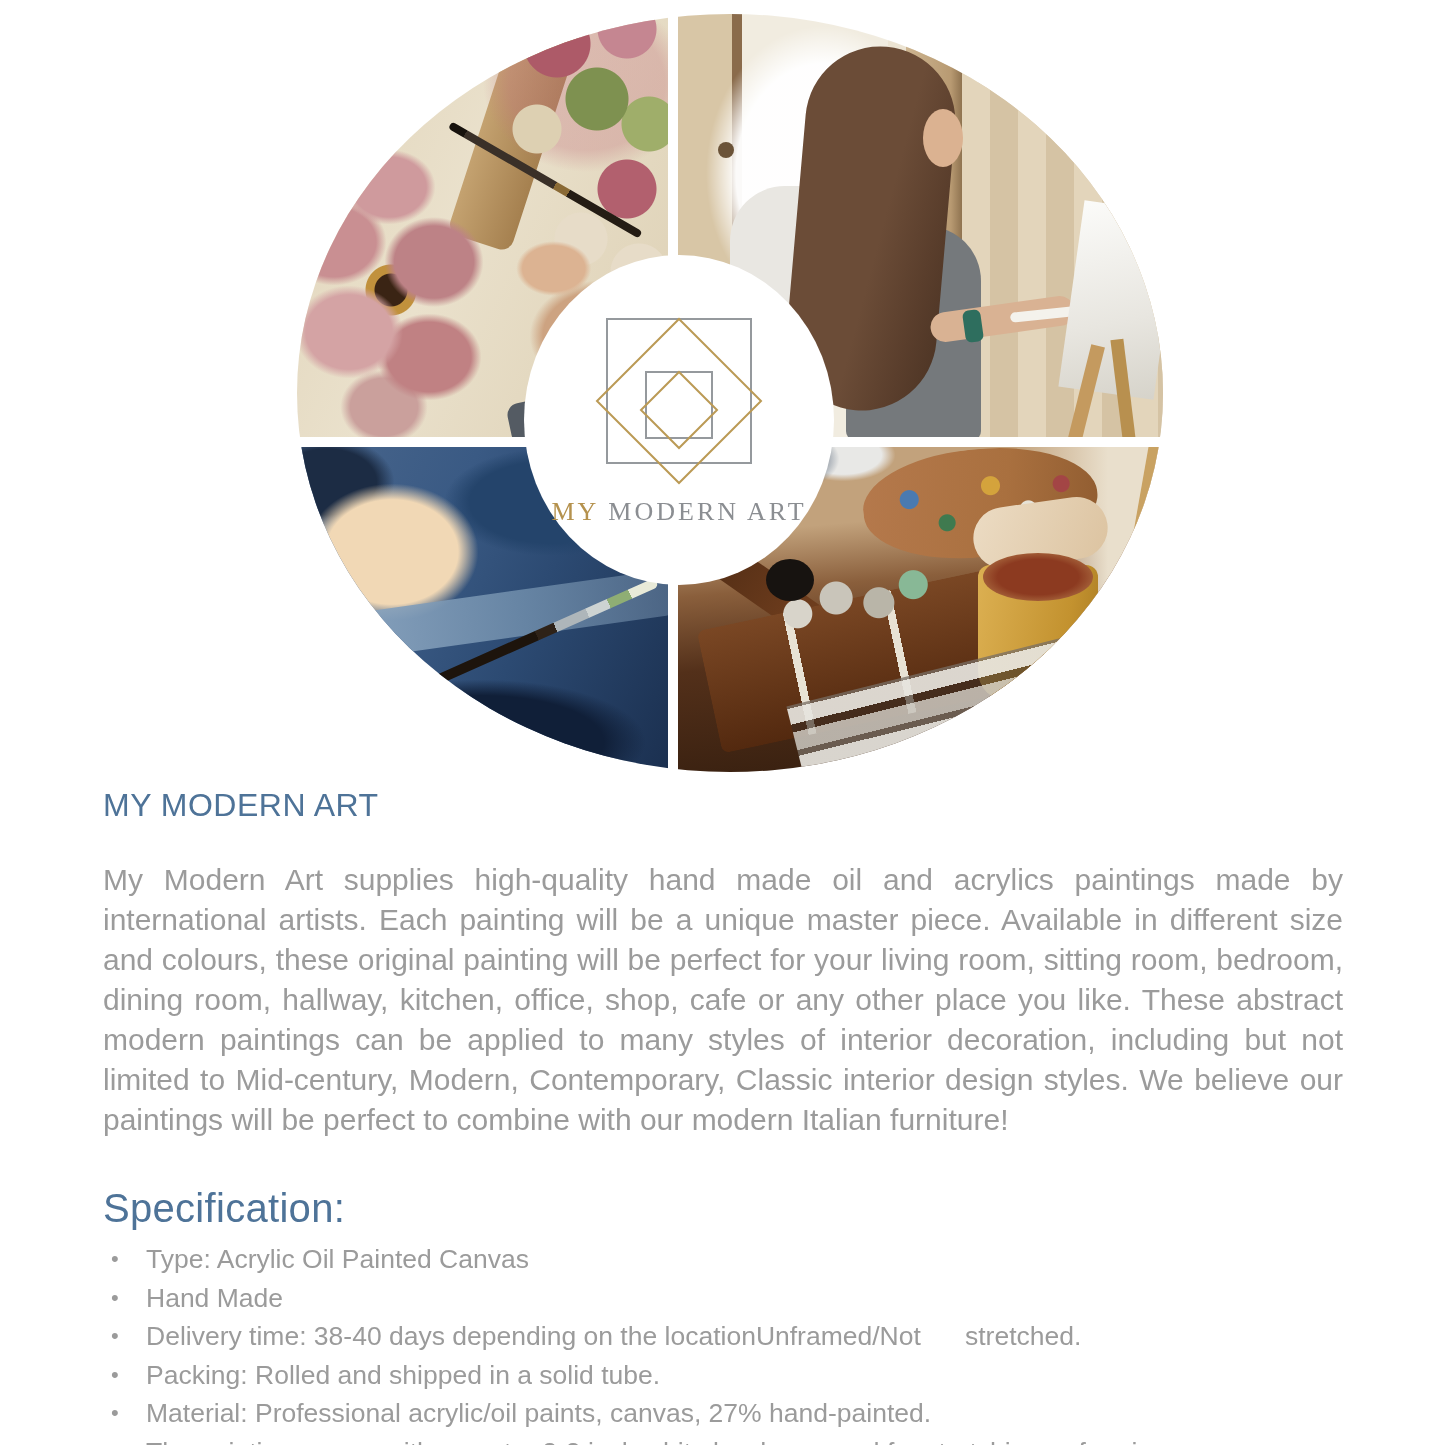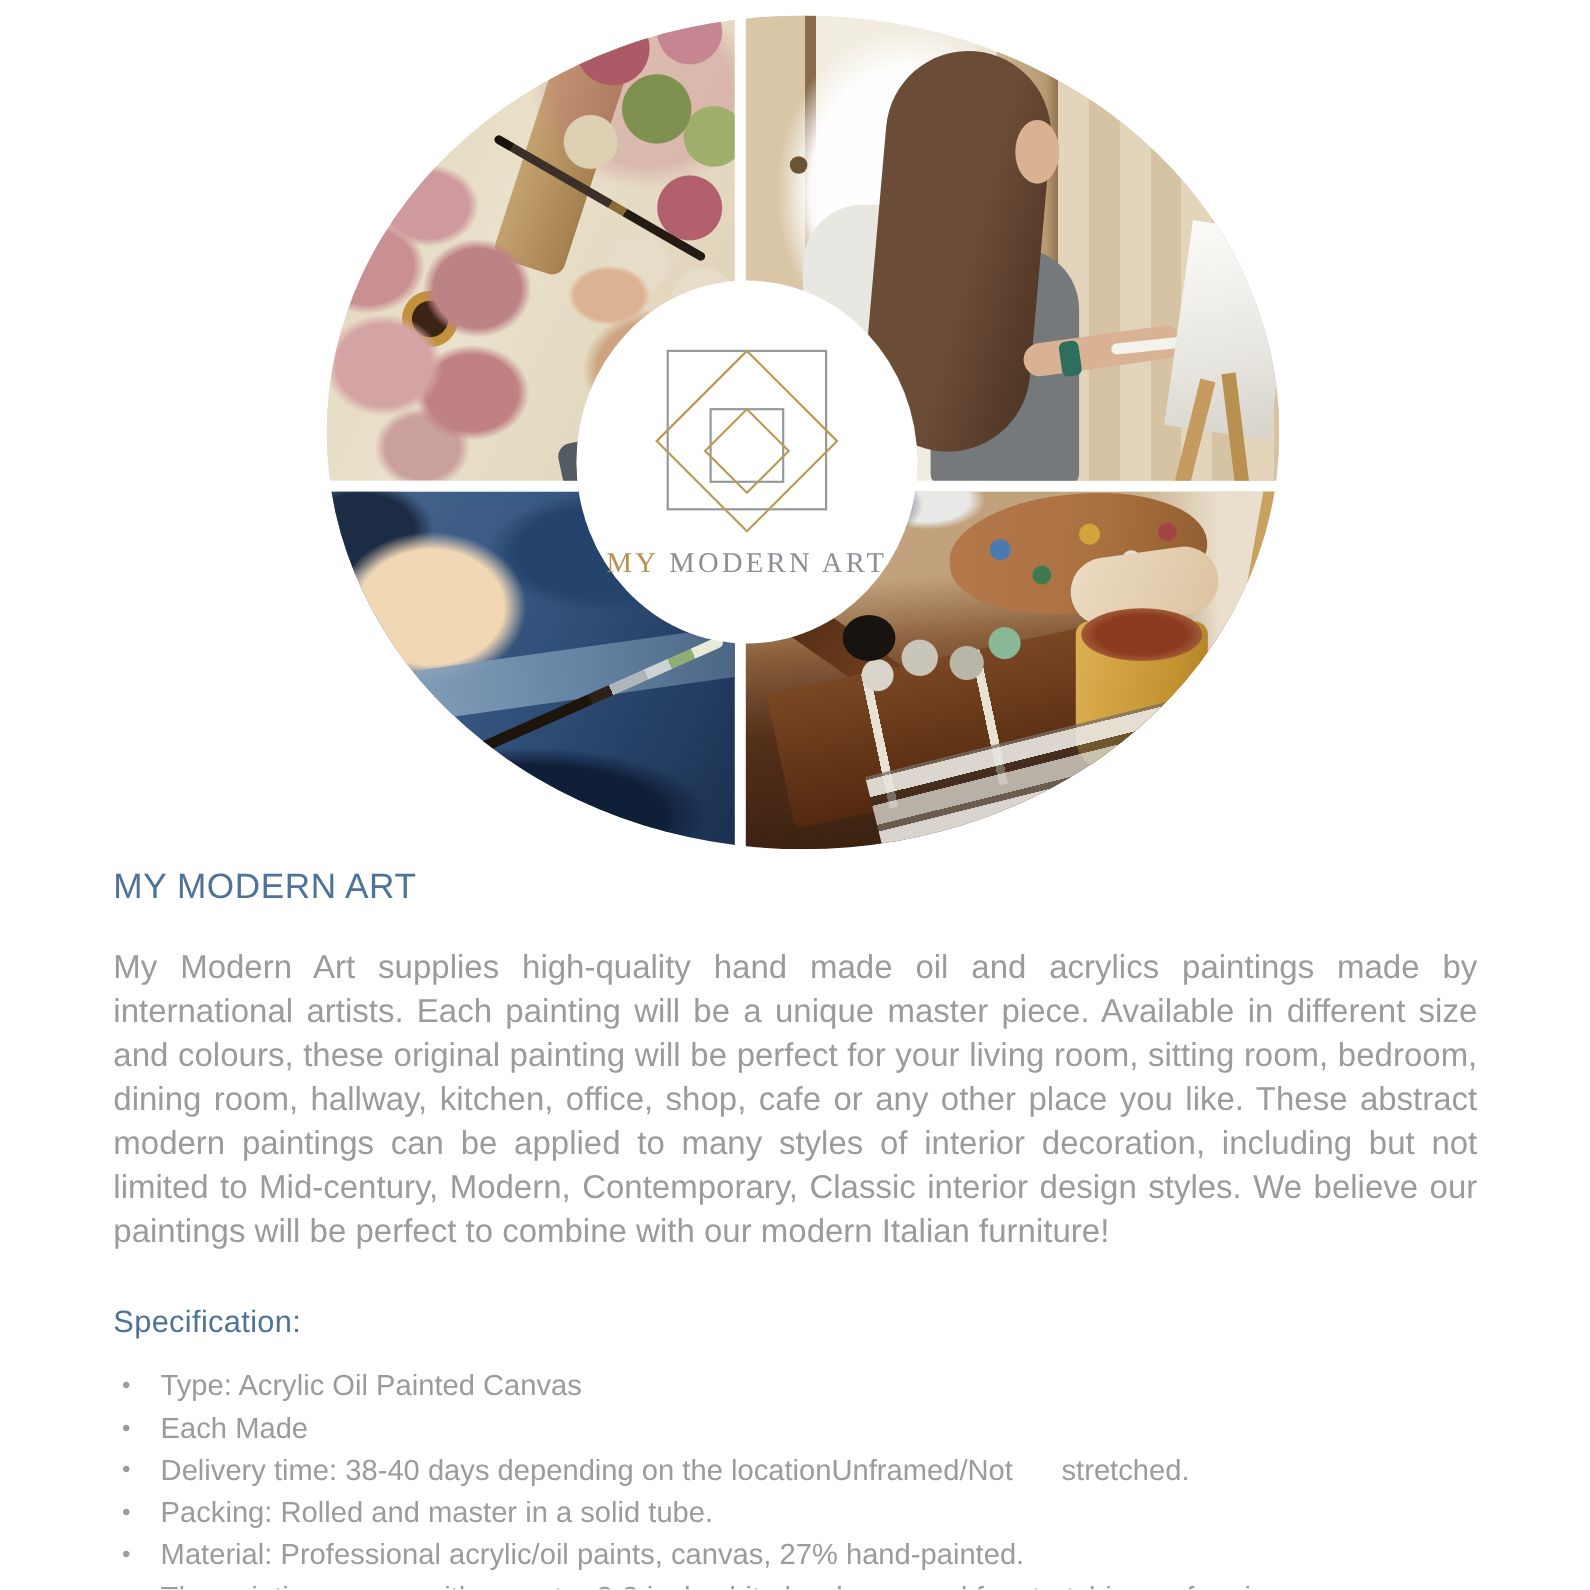--- a/index.html
+++ b/index.html
@@ -138,21 +138,21 @@
   .badge svg{margin-top:58px;}
   .wordmark{margin-top:8px;font-family:"Liberation Serif", serif;font-size:26px;
             letter-spacing:3px;white-space:nowrap;}
   .wm-gold{color:#b5924e;}
   .wm-gray{color:#8b8e92;margin-left:9px;}
 
   
   .about-title{position:absolute;left:103px;top:787px;font-size:32px;color:#4e7398;letter-spacing:.5px;}
   .about-body{position:absolute;left:103px;top:860px;width:1240px;font-size:30px;line-height:40px;
               color:#9b9b9b;text-align:justify;}
-  .spec-title{position:absolute;left:103px;top:1186px;font-size:28px;color:#4e7398;letter-spacing:.3px;}
+  .spec-title{position:absolute;left:103px;top:1186px;font-size:40px;color:#4e7398;letter-spacing:.3px;}
   .spec-list{position:absolute;left:103px;top:1240px;width:1280px;margin:0;padding:0;list-style:none;}
   .spec-list li{position:relative;padding-left:43px;font-size:26.5px;line-height:38.5px;color:#9b9b9b;}
   .spec-bullet{position:absolute;left:8px;top:0;font-size:22px;color:#9b9b9b;}
   .spec-text{white-space:pre-wrap;}
 </style>
 </head>
 <body>
 
 <div class="page">
 
@@ -219,29 +219,29 @@
   <div class="about-body">My Modern Art supplies high-quality hand made oil and acrylics paintings made by international artists. Each painting will be a unique master piece. Available in different size and colours, these original painting will be perfect for your living room, sitting room, bedroom, dining room, hallway, kitchen, office, shop, cafe or any other place you like. These abstract modern paintings can be applied to many styles of interior decoration, including but not limited to Mid-century, Modern, Contemporary, Classic interior design styles. We believe our paintings will be perfect to combine with our modern Italian furniture!</div>
 
   <div class="spec-title">Specification:</div>
   <ul class="spec-list">
     <li>
       <span class="spec-bullet">•</span>
       <span class="spec-text">Type: Acrylic Oil Painted Canvas</span>
     </li>
     <li>
       <span class="spec-bullet">•</span>
-      <span class="spec-text">Each Made</span>
+      <span class="spec-text">Hand Made</span>
     </li>
     <li>
       <span class="spec-bullet">•</span>
       <span class="spec-text">Delivery time: 38-40 days depending on the locationUnframed/Not      stretched.</span>
     </li>
     <li>
       <span class="spec-bullet">•</span>
-      <span class="spec-text">Packing: Rolled and master in a solid tube.</span>
+      <span class="spec-text">Packing: Rolled and shipped in a solid tube.</span>
     </li>
     <li>
       <span class="spec-bullet">•</span>
       <span class="spec-text">Material: Professional acrylic/oil paints, canvas, 27% hand-painted.</span>
     </li>
     <li>
       <span class="spec-bullet">•</span>
       <span class="spec-text">The painting comes with an extra 2-3 inch white border around for stretching or framing</span>
     </li>
   </ul>

